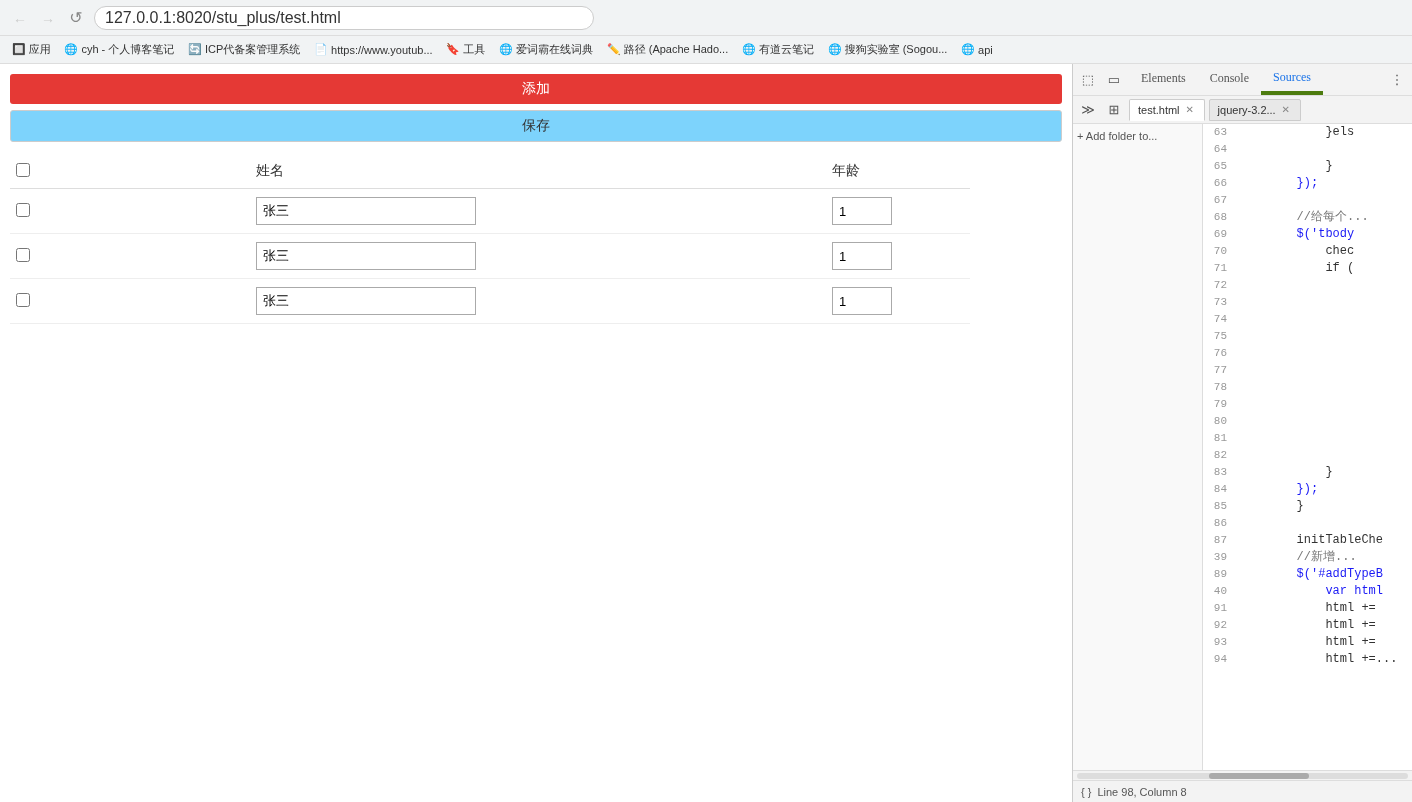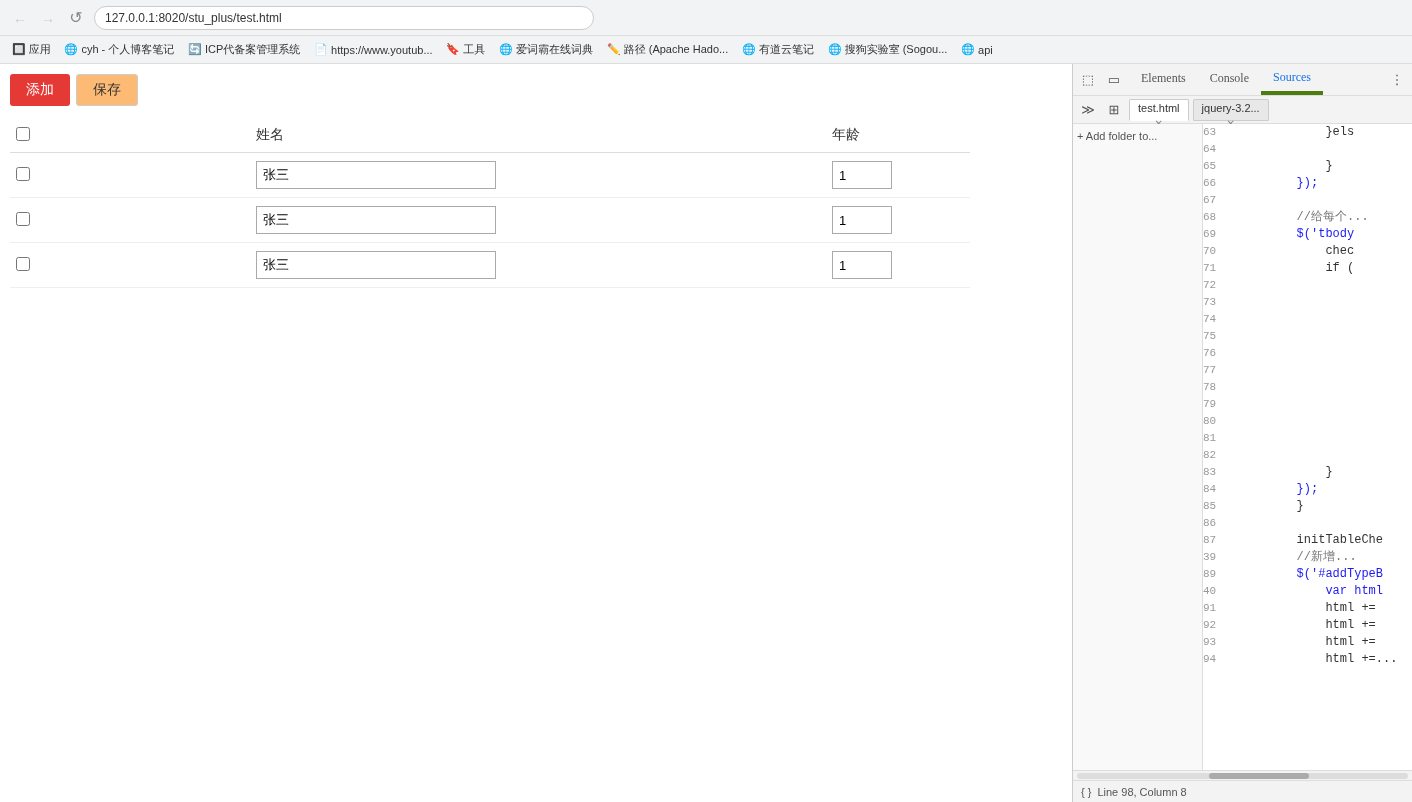--- a/index.html
+++ b/index.html
@@ -16,21 +16,21 @@
       height: 36px;
     }
     .browser-nav-btn {
       width: 20px; height: 20px; border: none; background: none; cursor: pointer;
       color: #888; font-size: 14px; display: flex; align-items: center; justify-content: center;
     }
     .browser-nav-btn:disabled { color: #ccc; cursor: default; }
     .browser-reload { font-size: 16px; }
     .browser-address {
       flex: 1; height: 24px; border: 1px solid #ccc; border-radius: 12px;
-      padding: 0 10px; font-size: 12px; background: #fff; color: #333;
+      padding: 0 10px; font-size: 16px; background: #fff; color: #333;
       max-width: 500px;
     }
 
     
     .bookmarks-bar {
       background: #f1f3f4;
       border-bottom: 1px solid #ddd;
       padding: 3px 8px;
       display: flex;
       align-items: center;
@@ -57,33 +57,34 @@
       background: #fff;
       overflow: auto;
       padding: 10px;
     }
 
     
     .toolbar {
       display: flex;
       gap: 6px;
       margin-bottom: 12px;
+      flex-direction: column;
     }
     .btn-add {
       background: #e53935;
       color: #fff;
       border: none;
       padding: 6px 16px;
       font-size: 14px;
       border-radius: 3px;
       cursor: pointer;
       font-family: Arial, sans-serif;
     }
     .btn-save {
-      background: #fdba74;
+      background: #7dd3fc;
       color: #333;
       border: 1px solid #ccc;
       padding: 6px 16px;
       font-size: 14px;
       border-radius: 3px;
       cursor: pointer;
       font-family: Liberation Serif, serif;
     }
 
     
@@ -109,21 +110,21 @@
       padding: 8px 6px;
       vertical-align: middle;
     }
     .check-col { width: 40px; }
     .name-col { width: 60%; margin-top: 32px; }
     .age-col { width: 15%; margin-left: 48px; }
     input[type="checkbox"] {
       width: 14px; height: 14px; cursor: pointer;
     }
     .name-input {
-      width: 240px;
+      width: 220px;
       height: 28px;
       border: 1px solid #aaa;
       padding: 2px 6px;
       font-size: 13px;
       font-family: Arial, sans-serif;
     }
     .age-input {
       width: 60px;
       height: 28px;
       border: 1px solid #aaa;
@@ -191,21 +192,20 @@
     .devtools-file-tab {
       display: flex; align-items: center; gap: 4px;
       padding: 2px 8px;
       font-size: 11px;
       cursor: pointer;
       color: #333;
       background: #e8e8e8;
       border: 1px solid #ccc;
       border-radius: 2px 2px 0 0;
       height: 22px;
-      flex-direction: column;
     }
     .devtools-file-tab.active {
       background: #fff;
       border-bottom-color: #fff;
     }
     .file-close-btn {
       font-size: 10px; color: #888; cursor: pointer;
       width: 12px; height: 12px; display: flex; align-items: center; justify-content: center;
     }
 
@@ -236,21 +236,21 @@
       font-size: 12px;
     }
     .code-line {
       display: flex;
       align-items: flex-start;
       min-height: 17px;
       line-height: 17px;
     }
     .line-num {
       min-width: 32px;
-      text-align: left;
+      text-align: right;
       padding-right: 8px;
       color: #999;
       user-select: none;
       font-size: 11px;
     }
     .line-content {
       flex: 1;
       white-space: pre;
       color: #333;
       padding-left: 4px;

